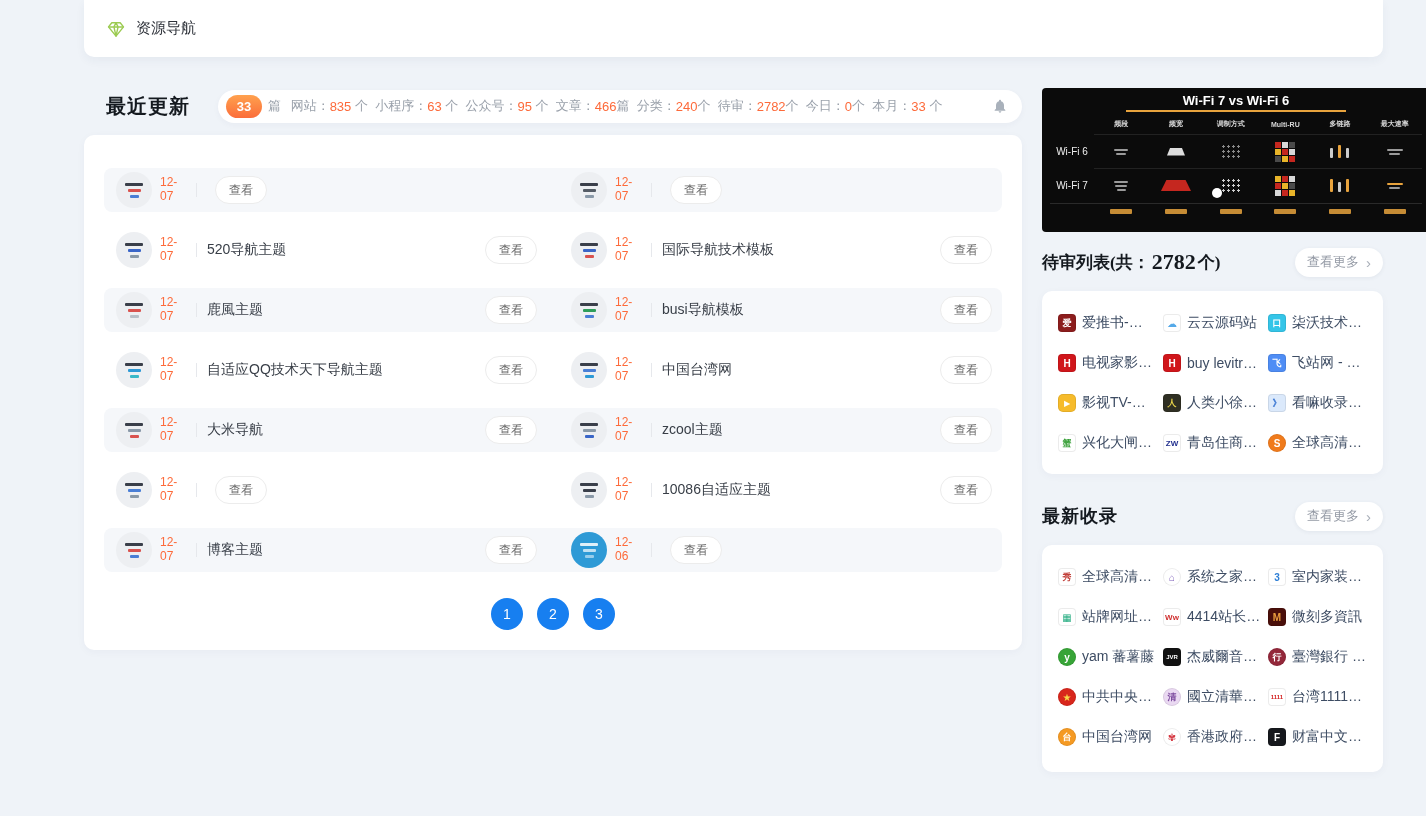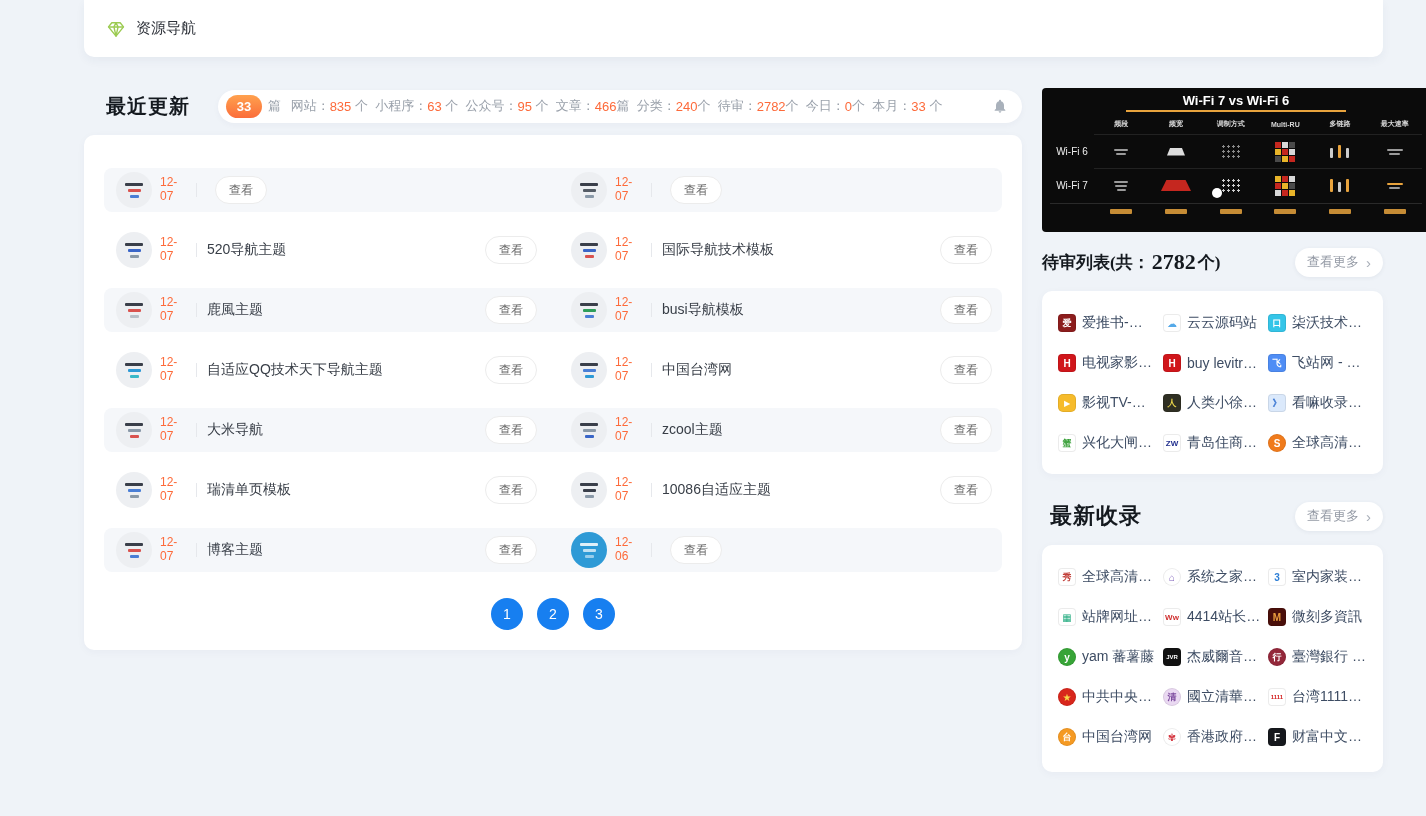--- a/index.html
+++ b/index.html
@@ -66,21 +66,21 @@
   .c-red{background:#c5271f}.c-yel{background:#e8b429}.c-wht{background:#d8d8d8}.c-gry{background:#4a4a4a}
   .ant { display:flex; gap:5px; align-items:flex-end; }
   .ant i { width:3px; height:10px; background:#ccc; border-radius:1px; }
   .ant i.org { background:#e8a33d; height:13px; }
   .wf-foot { display:grid; grid-template-columns:44px repeat(6,1fr); border-top:1px solid #2a2a2a; margin-top:1px; }
   .wf-foot i { height:5px; width:22px; background:#e8a33d; opacity:.85; border-radius:1px; margin:5px auto 0; }
 
   .shead { position:absolute; width:341px; height:32px; display:flex; align-items:center; }
   .shead .h-pre,.shead .h-suf { font-size:17px; }
   .shead .h-count { font-size:22px; padding:0 2px; }
-  .shead .h-t { font-size:22px; letter-spacing:1px;margin-left:8px; }
+  .shead .h-t { font-size:18px; letter-spacing:1px; }
   .morebtn { margin-left:auto; height:29px; padding:0 12px; background:#fff; border:none; border-radius:15px;
              box-shadow:0 1px 4px rgba(40,60,90,.07); font-size:13px; color:#949aa5; cursor:pointer;
              display:flex; align-items:center; gap:7px; }
   .morebtn .chev { color:#a8aeb8; font-size:15px; line-height:1; }
 
   .sgrid-card { position:absolute; left:1042px; width:341px; background:#fff; border-radius:10px;
                 box-shadow:0 2px 8px rgba(40,60,90,.04); padding:12px 16px; }
   .sgrid { display:grid; grid-template-columns:1fr 1fr 1fr; column-gap:6px; }
   .scell { height:40px; display:flex; align-items:center; gap:6px; min-width:0; cursor:pointer; }
   .favicon { width:18px; height:18px; flex:0 0 18px; border-radius:4px; display:flex; align-items:center;
@@ -272,21 +272,20 @@
           <span class="thumb" style="background: rgb(237, 239, 242);">
             <i class="b1" style="background: rgb(58, 63, 74);"></i>
             <i class="b2" style="background: rgb(74, 127, 214);"></i>
             <i class="b3" style="background: rgb(138, 153, 168);"></i>
           </span>
           <span class="ldate">
             <b>12-</b>
             <b>07</b>
           </span>
           <span class="lsep"></span>
-          <span class="ltitle">瑞清单页模板</span>
           <button class="viewbtn">查看</button>
         </div>
         <div class="cell">
           <span class="thumb" style="background: rgb(237, 239, 242);">
             <i class="b1" style="background: rgb(58, 63, 74);"></i>
             <i class="b2" style="background: rgb(58, 63, 74);"></i>
             <i class="b3" style="background: rgb(138, 153, 168);"></i>
           </span>
           <span class="ldate">
             <b>12-</b>

